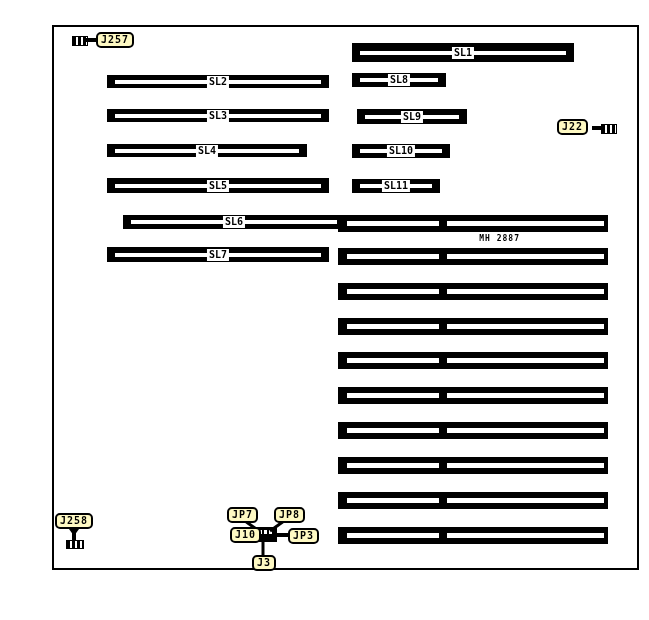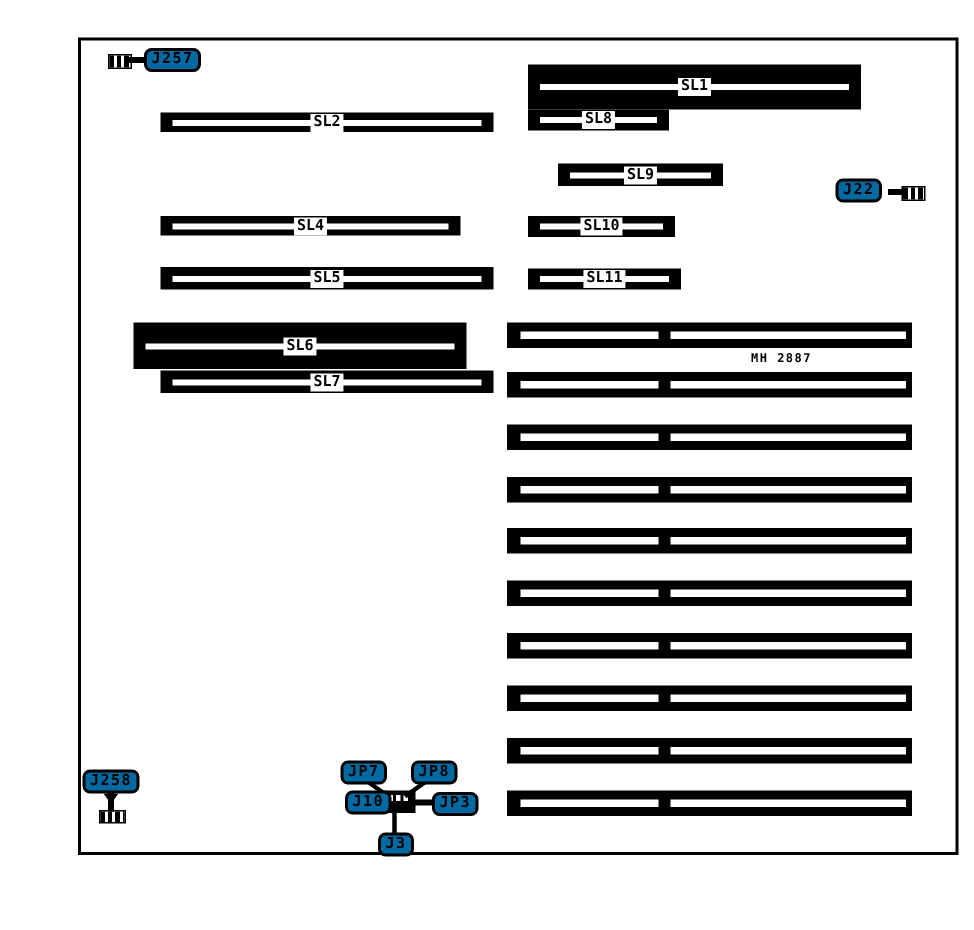--- a/index.html
+++ b/index.html
@@ -18,26 +18,26 @@
     position:absolute;left:50%;top:50%;transform:translate(-50%,-50%);
     background:#fff;color:#000;font-size:10px;font-weight:bold;line-height:12px;
     padding:0 2px;white-space:nowrap;z-index:2;
   }
   
   .socket{position:absolute;left:338px;width:270px;height:17px;background:#000;}
   .socket-stripe-l{position:absolute;left:9px;width:92px;top:6px;height:5px;background:#fff;}
   .socket-stripe-r{position:absolute;left:109px;right:4px;top:6px;height:5px;background:#fff;}
   
   .chip-label{
-    position:absolute;left:494px;top:234px;width:54px;text-align:center;
+    position:absolute;left:466px;top:234px;width:54px;text-align:right;
     font-size:8px;font-weight:bold;letter-spacing:1px;white-space:nowrap;
   }
   
   .tag{
-    position:absolute;background:#0369a1;border:2px solid #000;border-radius:5px;
+    position:absolute;background:#fef9c3;border:2px solid #000;border-radius:5px;
     font-size:10px;font-weight:bold;line-height:12px;padding:0 3px;
     white-space:nowrap;z-index:5;letter-spacing:1px;
   }
   
   .pins{
     position:absolute;border:1px solid #000;
     background:repeating-linear-gradient(90deg,#000 0px,#000 3px,#fff 3px,#fff 5px);
     z-index:3;
   }
   
@@ -50,54 +50,58 @@
 <body>
 
 <div class="page">
 
   <div class="board-outline"></div>
 
   <div class="slot" style="left:107px;top:75px;width:222px;height:13px">
     <div class="slot-stripe"></div>
     <span class="slot-label">SL2</span>
   </div>
+  <div class="slot" style="left:107px;top:109px;width:222px;height:13px">
+    <div class="slot-stripe"></div>
+    <span class="slot-label">SL3</span>
+  </div>
   <div class="slot" style="left:107px;top:144px;width:200px;height:13px">
     <div class="slot-stripe"></div>
     <span class="slot-label">SL4</span>
   </div>
   <div class="slot" style="left:107px;top:178px;width:222px;height:15px">
     <div class="slot-stripe"></div>
     <span class="slot-label">SL5</span>
   </div>
-  <div class="slot" style="left:89px;top:215px;width:222px;height:31px">
+  <div class="slot" style="left:123px;top:215px;width:222px;height:14px">
     <div class="slot-stripe"></div>
     <span class="slot-label">SL6</span>
   </div>
   <div class="slot" style="left:107px;top:247px;width:222px;height:15px">
     <div class="slot-stripe"></div>
     <span class="slot-label">SL7</span>
   </div>
 
-  <div class="slot" style="left:352px;top:43px;width:222px;height:30px">
+  <div class="slot" style="left:352px;top:43px;width:222px;height:19px">
     <div class="slot-stripe"></div>
     <span class="slot-label">SL1</span>
   </div>
   <div class="slot" style="left:352px;top:73px;width:94px;height:14px">
     <div class="slot-stripe"></div>
     <span class="slot-label">SL8</span>
   </div>
-  <div class="slot" style="left:372px;top:109px;width:110px;height:15px">
+  <div class="slot" style="left:357px;top:109px;width:110px;height:15px">
     <div class="slot-stripe"></div>
     <span class="slot-label">SL9</span>
   </div>
   <div class="slot" style="left:352px;top:144px;width:98px;height:14px">
     <div class="slot-stripe"></div>
     <span class="slot-label">SL10</span>
   </div>
-  <div class="slot" style="left:352px;top:179px;width:102px;height:14px">
+  <div class="slot" style="left:352px;top:179px;width:88px;height:14px">
     <div class="slot-stripe"></div>
     <span class="slot-label">SL11</span>
   </div>
 
   <div class="socket" style="top:215px">
     <div class="socket-stripe-l"></div>
     <div class="socket-stripe-r"></div>
   </div>
   <div class="socket" style="top:248px">
     <div class="socket-stripe-l"></div>

